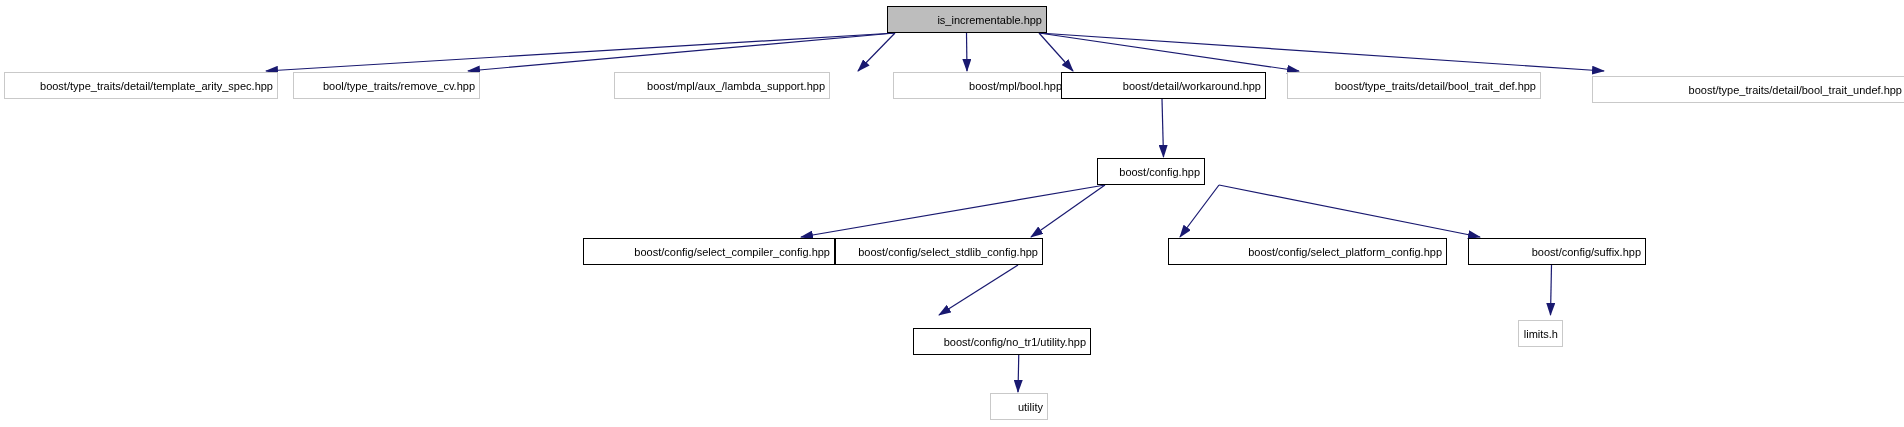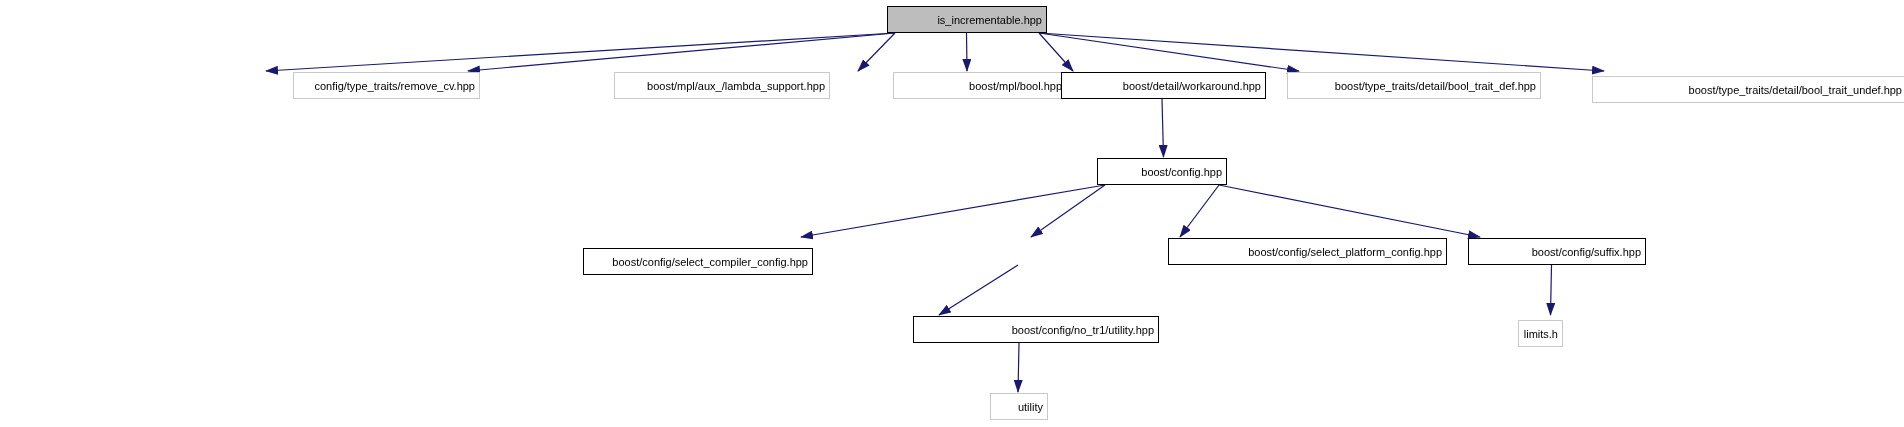--- a/index.html
+++ b/index.html
@@ -38,23 +38,26 @@
       <line x1="1219" y1="185" x2="1480" y2="237" stroke="#191970" stroke-width="1.2" marker-end="url(#arrow)"></line>
       <line x1="1018" y1="265" x2="939" y2="315" stroke="#191970" stroke-width="1.2" marker-end="url(#arrow)"></line>
       <line x1="1019" y1="343" x2="1018" y2="392" stroke="#191970" stroke-width="1.2" marker-end="url(#arrow)"></line>
       <line x1="1551.5" y1="265" x2="1550.5" y2="315" stroke="#191970" stroke-width="1.2" marker-end="url(#arrow)"></line>
     </svg>
 
   <div class="node root" style="left:887px;top:6px;width:160px">
     <span>is_incrementable.hpp</span>
   </div>
 
+  <div class="node" style="left:4px;top:72px;width:274px">
+    <span>boost/type_traits/detail/template_arity_spec.hpp</span>
+  </div>
 
   <div class="node" style="left:293px;top:72px;width:187px">
-    <span>config/type_traits/remove_cv.hpp</span>
+    <span>bool/type_traits/remove_cv.hpp</span>
   </div>
 
   <div class="node" style="left:614px;top:72px;width:216px">
     <span>boost/mpl/aux_/lambda_support.hpp</span>
   </div>
 
   <div class="node" style="left:893px;top:72px;width:174px">
     <span>boost/mpl/bool.hpp</span>
   </div>
 
@@ -63,38 +66,41 @@
   </div>
 
   <div class="node" style="left:1287px;top:72px;width:254px">
     <span>boost/type_traits/detail/bool_trait_def.hpp</span>
   </div>
 
   <div class="node" style="left:1592px;top:76px;width:315px">
     <span>boost/type_traits/detail/bool_trait_undef.hpp</span>
   </div>
 
-  <div class="node linked" style="left:1097px;top:158px;width:130px">
+  <div class="node linked" style="left:1097px;top:158px;width:108px">
     <span>boost/config.hpp</span>
   </div>
 
-  <div class="node linked" style="left:583px;top:248px;width:230px">
+  <div class="node linked" style="left:583px;top:238px;width:252px">
     <span>boost/config/select_compiler_config.hpp</span>
   </div>
 
+  <div class="node linked" style="left:835px;top:238px;width:208px">
+    <span>boost/config/select_stdlib_config.hpp</span>
+  </div>
 
   <div class="node linked" style="left:1168px;top:238px;width:279px">
     <span>boost/config/select_platform_config.hpp</span>
   </div>
 
   <div class="node linked" style="left:1468px;top:238px;width:178px">
     <span>boost/config/suffix.hpp</span>
   </div>
 
-  <div class="node linked" style="left:913px;top:316px;width:246px">
+  <div class="node linked" style="left:913px;top:328px;width:178px">
     <span>boost/config/no_tr1/utility.hpp</span>
   </div>
 
   <div class="node" style="left:1518px;top:320px;width:45px">
     <span>limits.h</span>
   </div>
 
   <div class="node" style="left:990px;top:393px;width:58px">
     <span>utility</span>
   </div>

